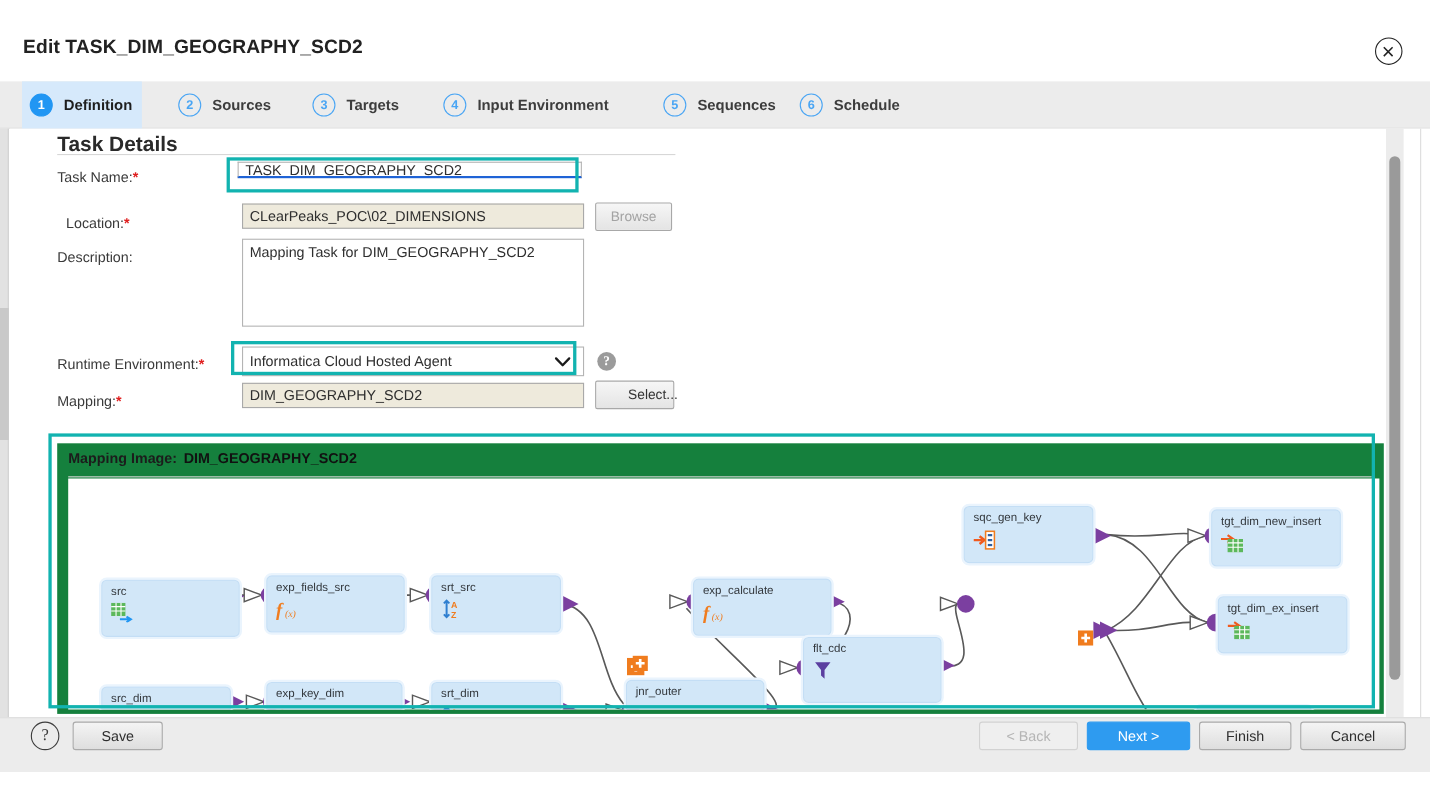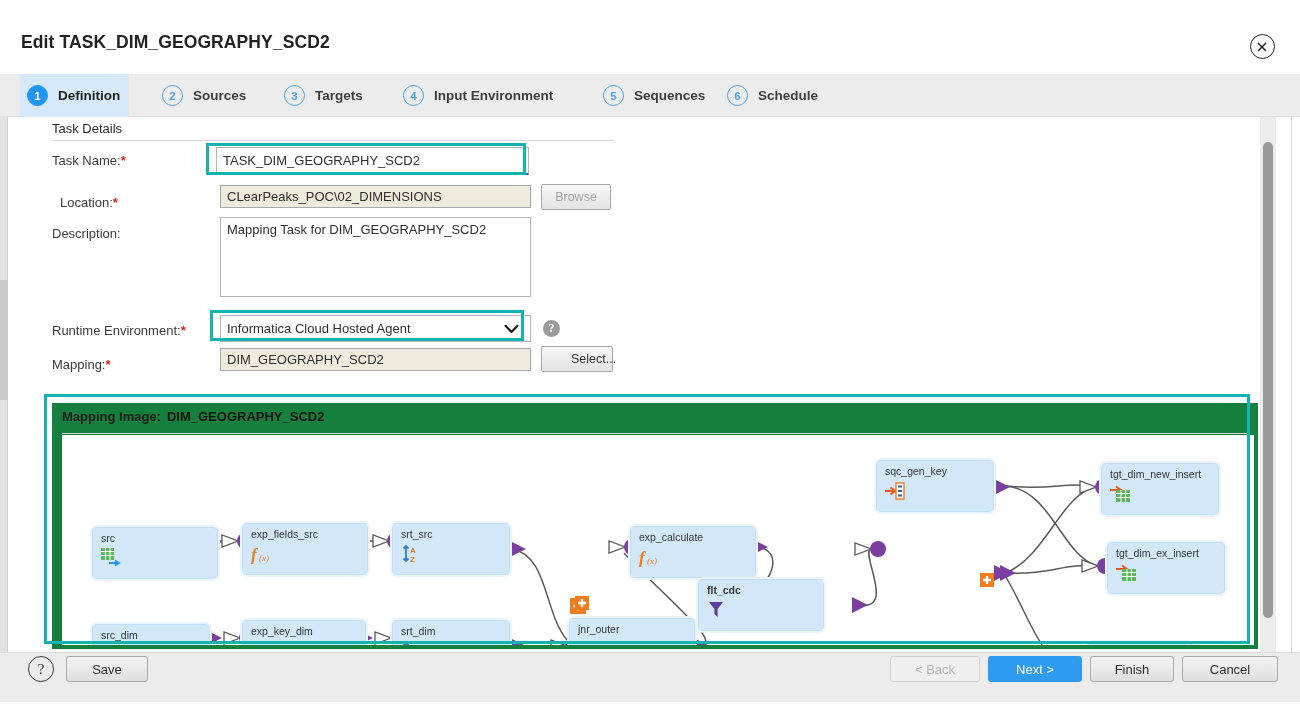--- a/index.html
+++ b/index.html
@@ -90,21 +90,21 @@
   
   .body-panel {
     position: absolute; left: 9px; top: 117px;
     width: 1282px; height: 535px;
     background: #ffffff;
     overflow: hidden;
   }
 
   .section-hdr {
     position: absolute; left: 43px; top: 4px;
-    font-size: 13px; font-weight: normal; color: #2a2a2a;
+    font-size: 19px; font-weight: bold; color: #2a2a2a;
   }
   .hdr-rule {
     position: absolute; left: 43px; top: 23px;
     width: 562px; height: 1px; background: #d7d7d7;
   }
   .flabel {
     position: absolute;
     font-size: 13px; color: #3a3a3a;
     white-space: nowrap;
   }
@@ -319,21 +319,21 @@
   </div>
 
   <div class="body-panel">
 
     <div class="section-hdr">Task Details</div>
     <div class="hdr-rule"></div>
 
     <span class="flabel" style="left:43px; top:36px;">
       <span>Task Name:</span><span class="req">*</span>
     </span>
-    <input class="ftext focused" type="text" style="left: 207px; top: 30px; width: 313px; height: 28px;" value="TASK_DIM_GEOGRAPHY_SCD2">
+    <input class="ftext focused" type="text" style="left: 207px; top: 30px; width: 313px; height: 15px;" value="TASK_DIM_GEOGRAPHY_SCD2">
 
     <span class="flabel" style="left:43px; top:78px;margin-left:8px;">
       <span>Location:</span><span class="req">*</span>
     </span>
     <input class="ftext readonly" type="text" readonly="" style="left: 211px; top: 68px; width: 311px; height: 23px;" value="CLearPeaks_POC\02_DIMENSIONS">
     <button class="btn-sm disabled" style="left:532px; top:67px; width:70px; height:26px;">Browse</button>
 
     <span class="flabel" style="left:43px; top:109px;">Description:</span>
     <textarea class="ftext" style="left: 211px; top: 100px; width: 311px; height: 80px;">Mapping Task for DIM_GEOGRAPHY_SCD2</textarea>
 
@@ -513,21 +513,21 @@
         <div class="node" style="left:566px; top:89px; width:130px; height:56px;">
           <div class="nlabel">exp_calculate</div>
           <div class="nicon">
             <svg width="24" height="20" viewBox="0 0 24 20">
               <text x="0" y="16" font-family="Liberation Serif, serif" font-size="17" font-style="italic" font-weight="bold" fill="#f07c1e">f</text>
               <text x="8" y="17" font-family="Liberation Serif, serif" font-size="9" font-style="italic" fill="#f07c1e">(x)</text>
             </svg>
           </div>
         </div>
 
-        <div class="node" style="left:634px; top:142px; width:130px; height:56px;font-weight:bold;">
+        <div class="node" style="left:666px; top:142px; width:130px; height:64px;">
           <div class="nlabel">flt_cdc</div>
           <div class="nicon">
             <svg width="20" height="20" viewBox="0 0 20 20">
               <path d="M2 2 L16 2 L10.6 9 L10.6 17 L7.4 14 L7.4 9 Z" fill="#5b3fa0"></path>
             </svg>
           </div>
         </div>
 
         <div class="node" style="left:812px; top:23px; width:122px; height:56px;">
           <div class="nlabel">sqc_gen_key</div>

